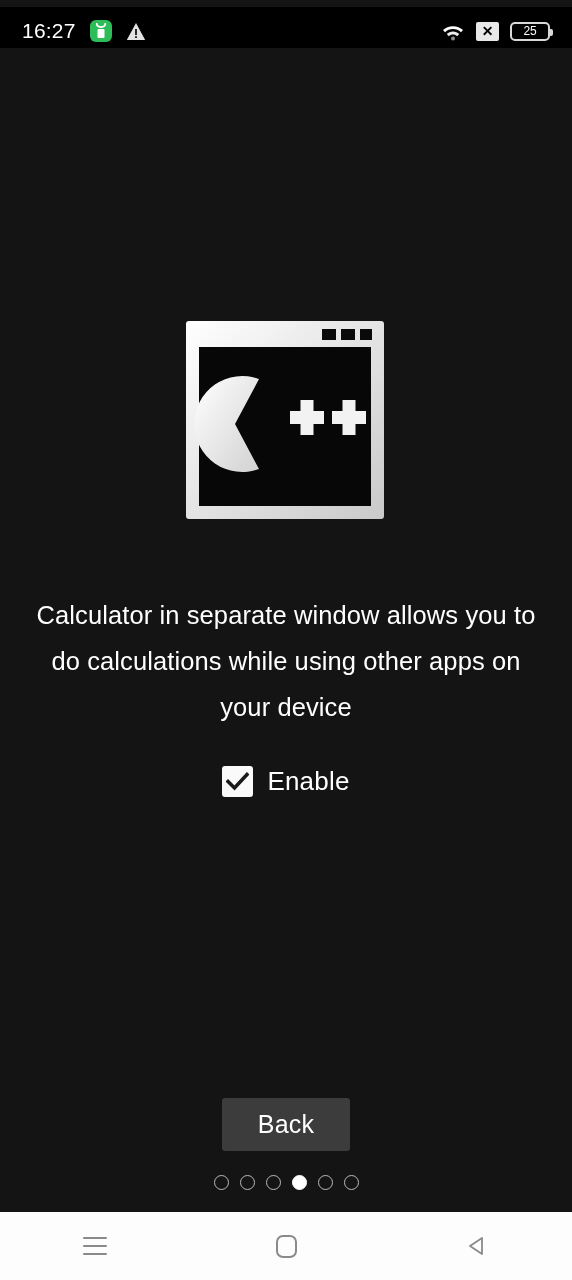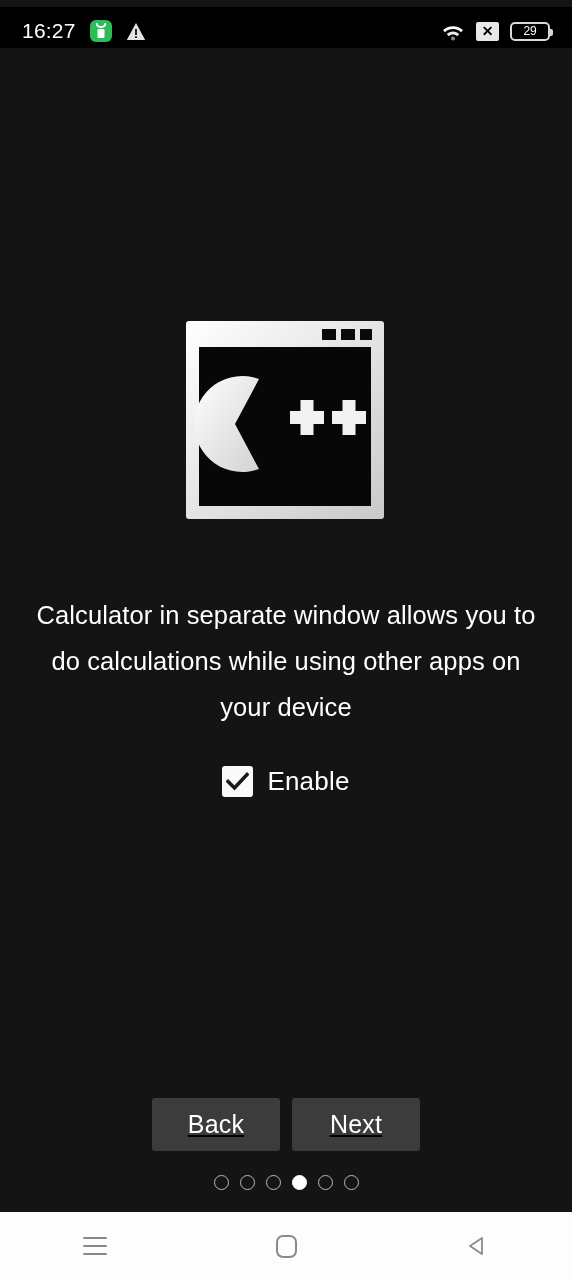--- a/index.html
+++ b/index.html
@@ -196,21 +196,20 @@
 
   
   .btnrow {
     position: absolute;
     left: 0;
     top: 1050px;
     width: 572px;
     display: flex;
     justify-content: center;
     gap: 12px;
-    text-decoration: underline;
   }
   .btn {
     min-width: 128px;
     height: 53px;
     background: #3c3c3c;
     border: none;
     border-radius: 3px;
     color: #ffffff;
     font-size: 25px;
     font-family: "Liberation Sans", sans-serif;
@@ -307,21 +306,21 @@
     <div class="sb-right">
       <div class="sb-wifi">
         <svg width="24" height="20" viewBox="0 0 24 20">
           <path d="M12 5.2c3.9 0 7.4 1.5 10 3.9l-2.0 2.2C17.8 9.3 15 8.1 12 8.1S6.2 9.3 4.0 11.3L2 9.1C4.6 6.7 8.1 5.2 12 5.2z" fill="#ffffff"></path>
           <path d="M12 10.6c2.4 0 4.6 0.9 6.2 2.4l-2.0 2.2c-1.1-1.0-2.6-1.6-4.2-1.6s-3.1 0.6-4.2 1.6l-2.0-2.2c1.6-1.5 3.8-2.4 6.2-2.4z" fill="#ffffff" opacity="0.92"></path>
           <circle cx="12" cy="17.4" r="2.0" fill="#ffffff" opacity="0.55"></circle>
         </svg>
       </div>
       <div class="sb-x">✕</div>
       <div class="sb-batt">
-        <span>29</span>
+        <span>25</span>
       </div>
     </div>
   </div>
 
   <div class="content">
 
     <div class="appicon">
       <svg width="198" height="198" viewBox="0 0 198 198">
         <defs>
           <linearGradient id="ic" x1="0" y1="0" x2="1" y2="1">
@@ -358,21 +357,20 @@
       <div class="cbox">
         <svg width="23" height="21" viewBox="0 0 23 21">
           <path d="M2 10.5 L8.5 17 L21 3.5" stroke="#1a1a1a" stroke-width="3.6" fill="none" stroke-linecap="square"></path>
         </svg>
       </div>
       <div class="cblabel">Enable</div>
     </div>
 
     <div class="btnrow">
       <button class="btn">Back</button>
-      <button class="btn">Next</button>
     </div>
 
     <div class="dots">
       <span class="dot"></span>
       <span class="dot"></span>
       <span class="dot"></span>
       <span class="dot active"></span>
       <span class="dot"></span>
       <span class="dot"></span>
     </div>

